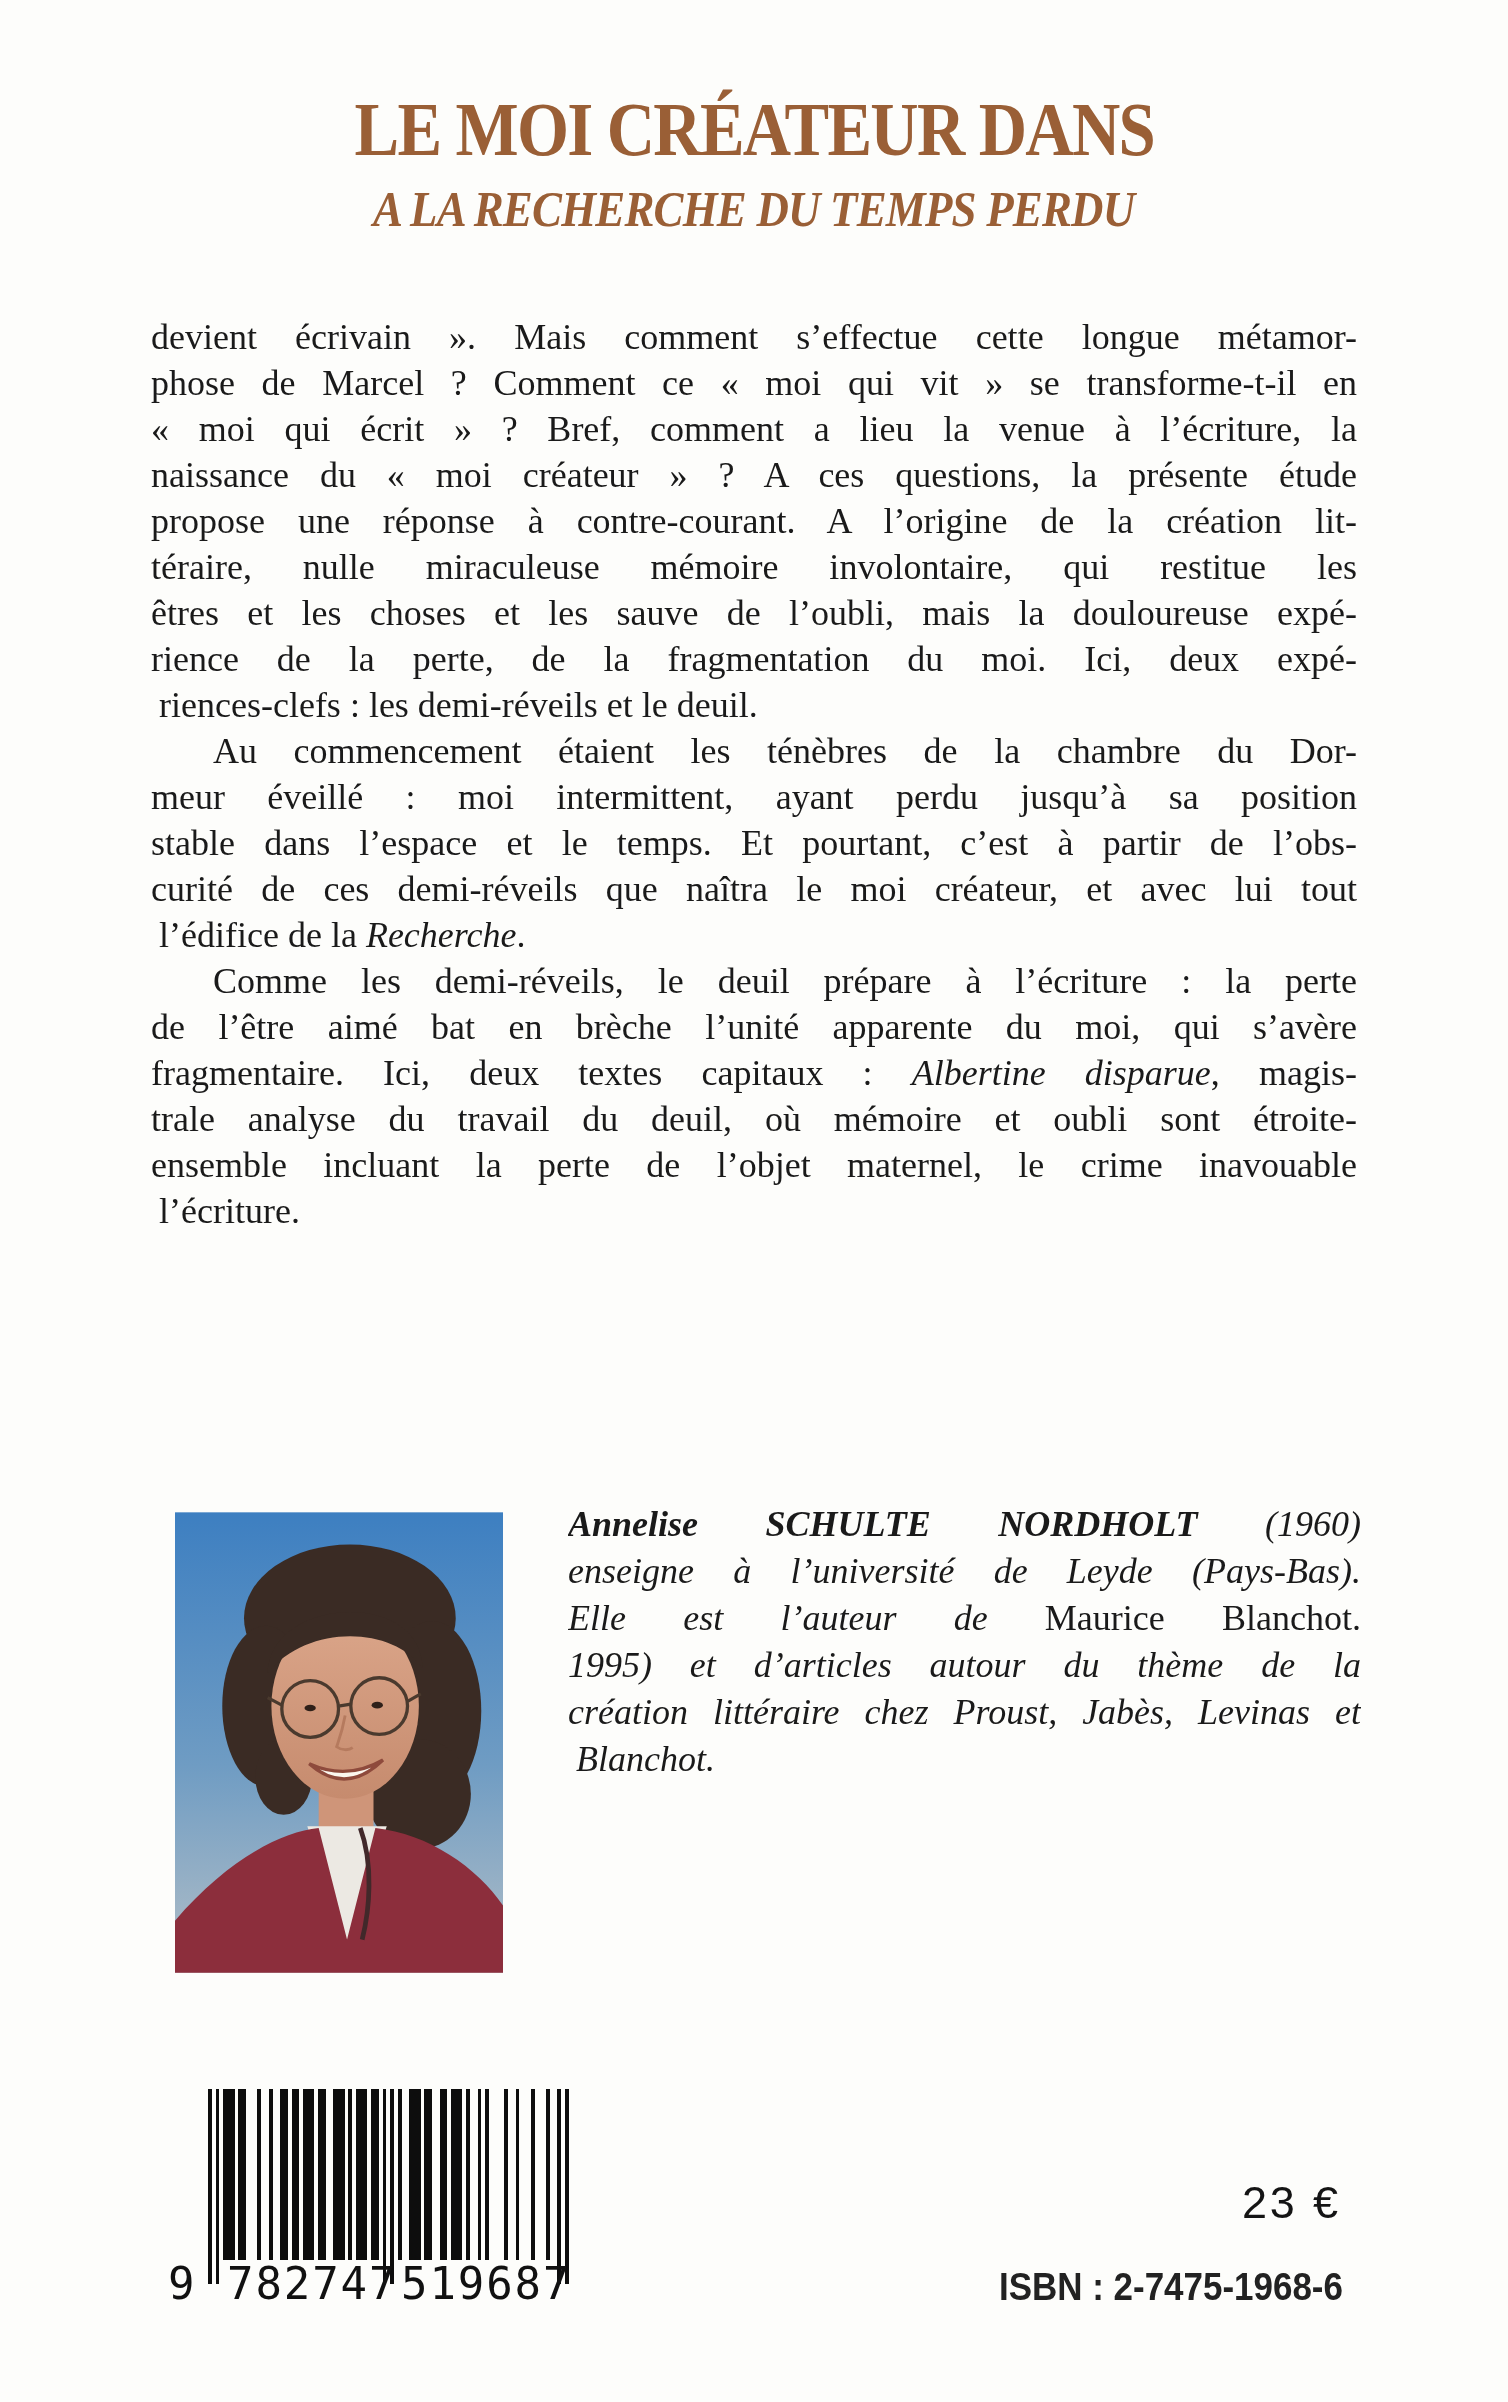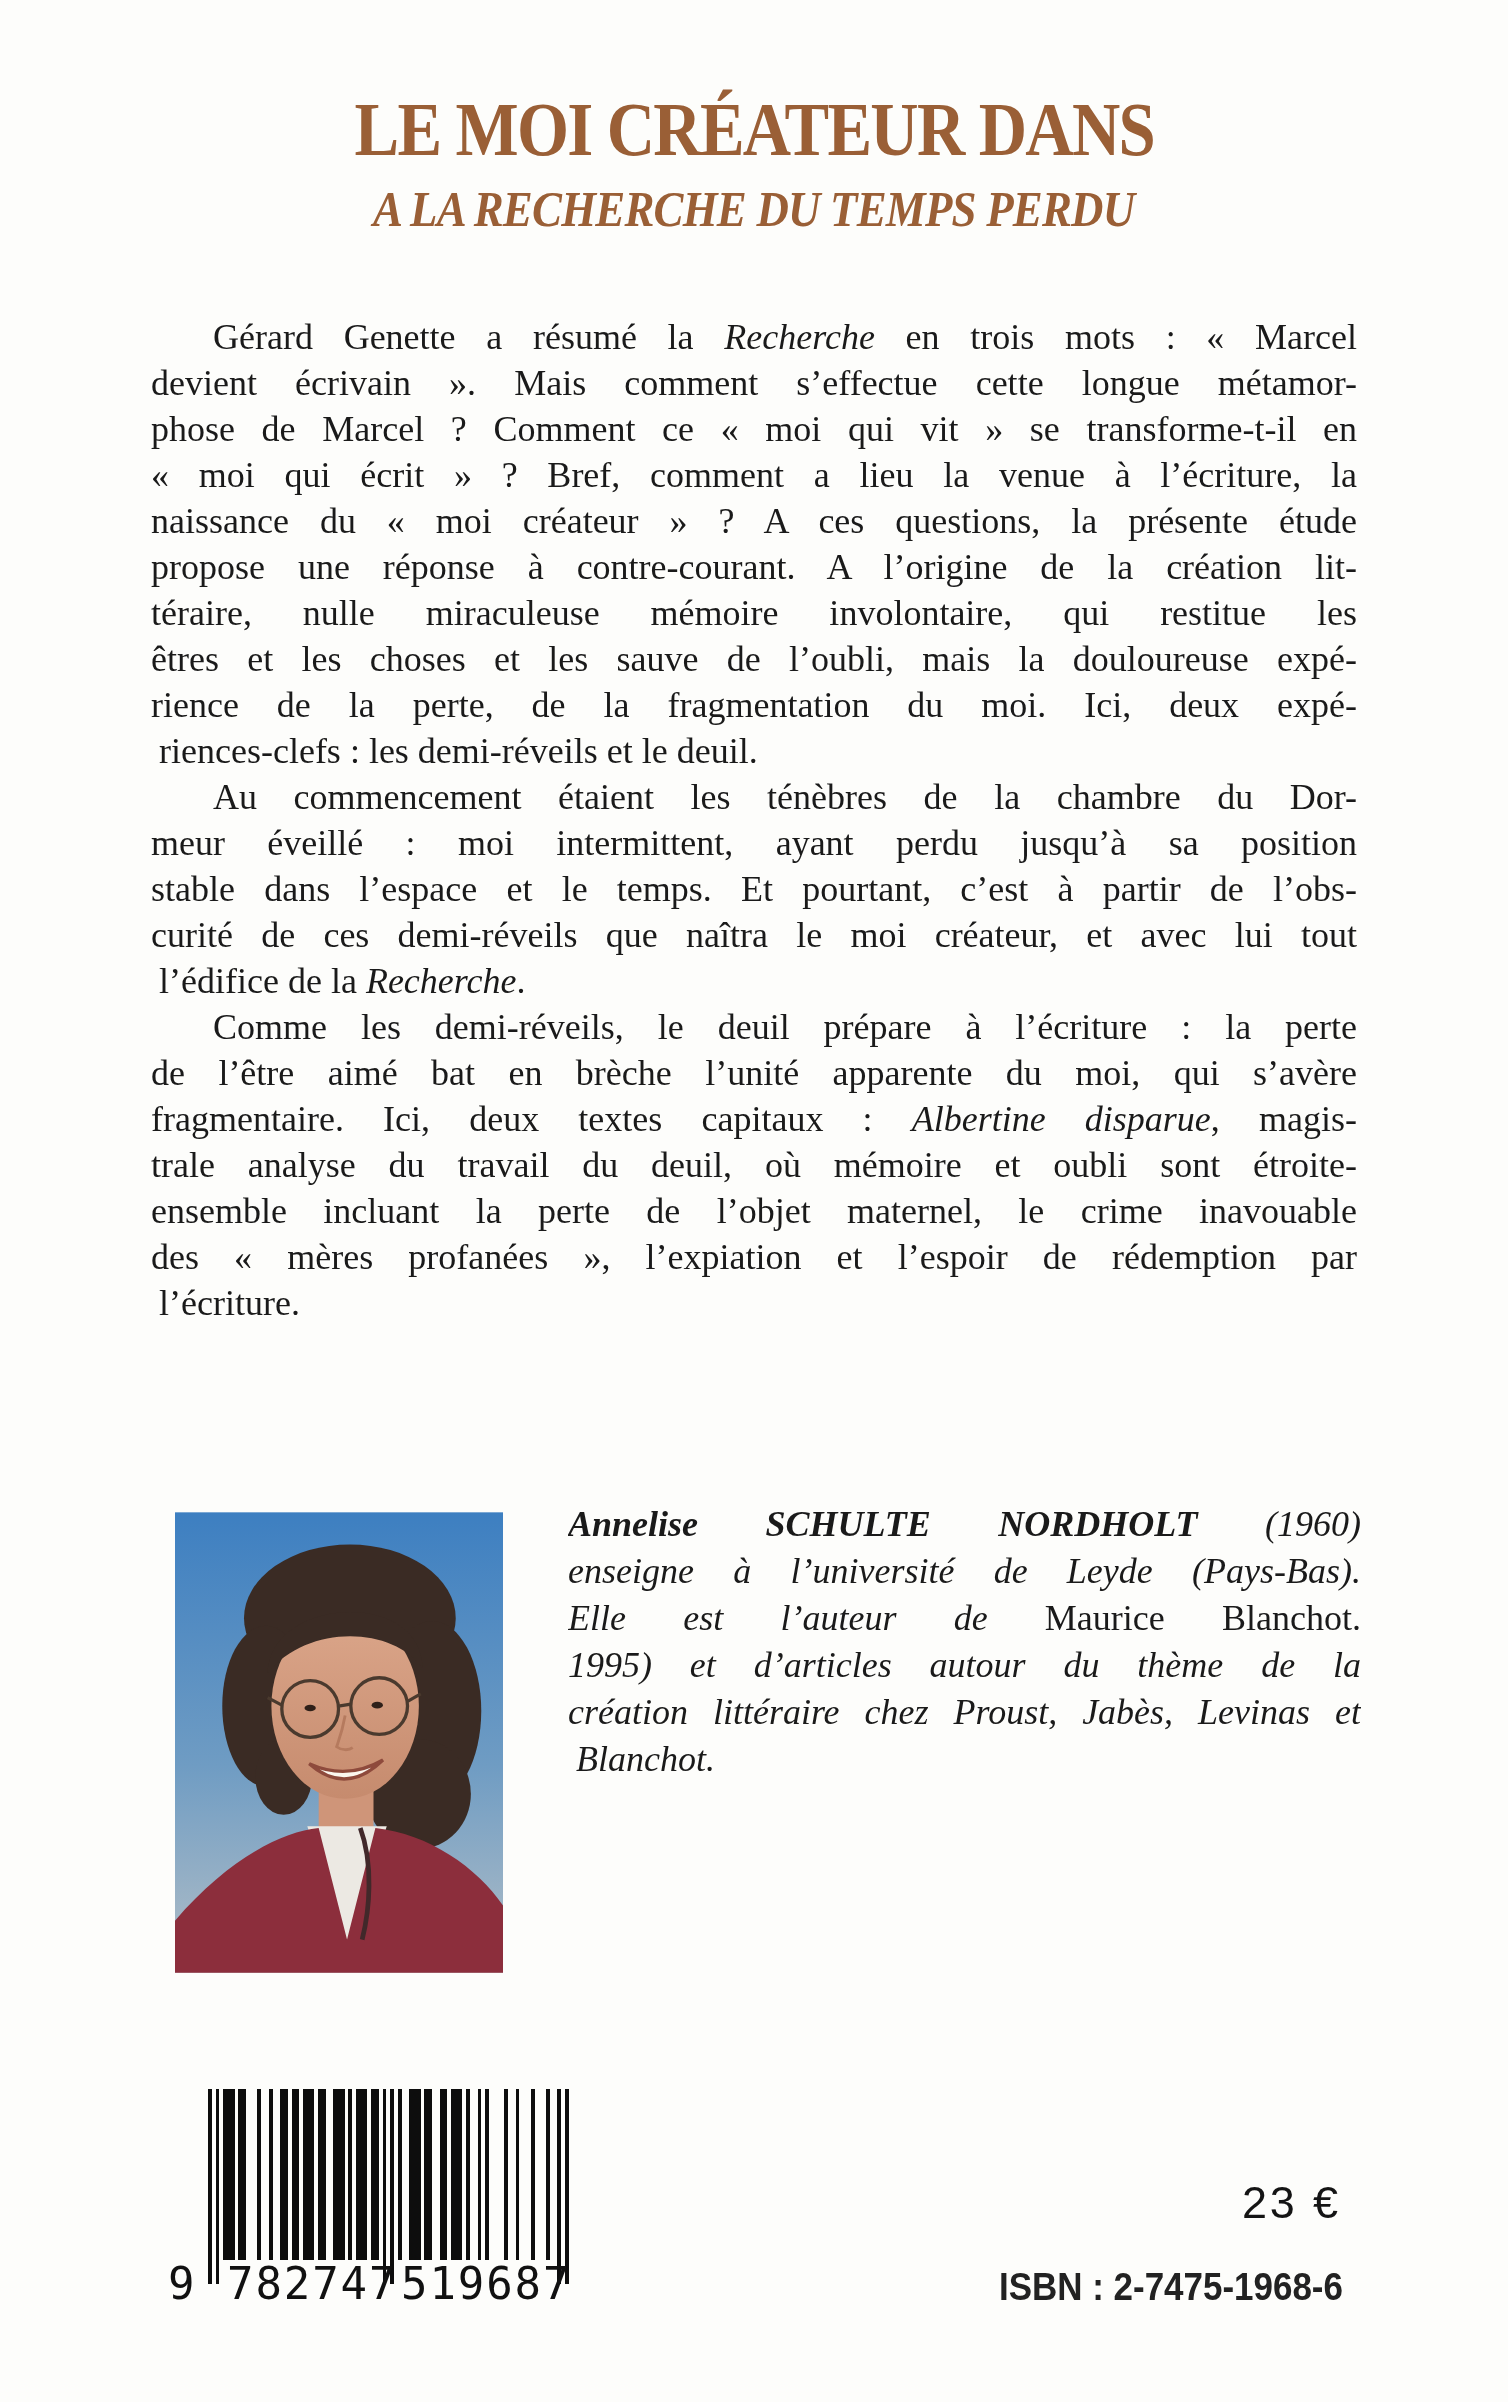--- a/index.html
+++ b/index.html
@@ -98,21 +98,20 @@
 
   <div class="title-wrap">
     <span class="title-main">LE MOI CRÉATEUR DANS</span>
   </div>
   <div class="title-sub-wrap">
     <span class="title-sub">A LA RECHERCHE DU TEMPS PERDU</span>
   </div>
 
   <div id="body-text">
       <div class="para">
-        <div class="line first"><span class="seg-n">Gérard Genette a résumé la </span><span class="seg-i">Recherche</span><span class="seg-n"> en trois mots : « Marcel</span></div>
         <div class="line"><span class="seg-n">devient écrivain ». Mais comment s’effectue cette longue métamor-</span></div>
         <div class="line"><span class="seg-n">phose de Marcel ? Comment ce « moi qui vit » se transforme-t-il en</span></div>
         <div class="line"><span class="seg-n">« moi qui écrit » ? Bref, comment a lieu la venue à l’écriture, la</span></div>
         <div class="line"><span class="seg-n">naissance du « moi créateur » ? A ces questions, la présente étude</span></div>
         <div class="line"><span class="seg-n">propose une réponse à contre-courant. A l’origine de la création lit-</span></div>
         <div class="line"><span class="seg-n">téraire, nulle miraculeuse mémoire involontaire, qui restitue les</span></div>
         <div class="line"><span class="seg-n">êtres et les choses et les sauve de l’oubli, mais la douloureuse expé-</span></div>
         <div class="line"><span class="seg-n">rience de la perte, de la fragmentation du moi. Ici, deux expé-</span></div>
         <div class="line last"><span class="seg-n">riences-clefs : les demi-réveils et le deuil.</span></div>
       </div>
@@ -122,21 +121,20 @@
         <div class="line"><span class="seg-n">stable dans l’espace et le temps. Et pourtant, c’est à partir de l’obs-</span></div>
         <div class="line"><span class="seg-n">curité de ces demi-réveils que naîtra le moi créateur, et avec lui tout</span></div>
         <div class="line last"><span class="seg-n">l’édifice de la </span><span class="seg-i">Recherche</span><span class="seg-n">.</span></div>
       </div>
       <div class="para">
         <div class="line first"><span class="seg-n">Comme les demi-réveils, le deuil prépare à l’écriture : la perte</span></div>
         <div class="line"><span class="seg-n">de l’être aimé bat en brèche l’unité apparente du moi, qui s’avère</span></div>
         <div class="line"><span class="seg-n">fragmentaire. Ici, deux textes capitaux : </span><span class="seg-i">Albertine disparue</span><span class="seg-n">, magis-</span></div>
         <div class="line"><span class="seg-n">trale analyse du travail du deuil, où mémoire et oubli sont étroite-</span></div>
         <div class="line"><span class="seg-n">ensemble incluant la perte de l’objet maternel, le crime inavouable</span></div>
-        <div class="line"><span class="seg-n">des « mères profanées », l’expiation et l’espoir de rédemption par</span></div>
         <div class="line last"><span class="seg-n">l’écriture.</span></div>
       </div>
     </div>
 
   <svg class="photo" viewBox="0 0 347 487" xmlns="http://www.w3.org/2000/svg">
     <defs>
       <linearGradient id="sky" x1="0" y1="0" x2="0" y2="1">
         <stop offset="0" stop-color="#3d7fc1"></stop>
         <stop offset="0.55" stop-color="#6f9cc3"></stop>
         <stop offset="1" stop-color="#b3bfc7"></stop>

